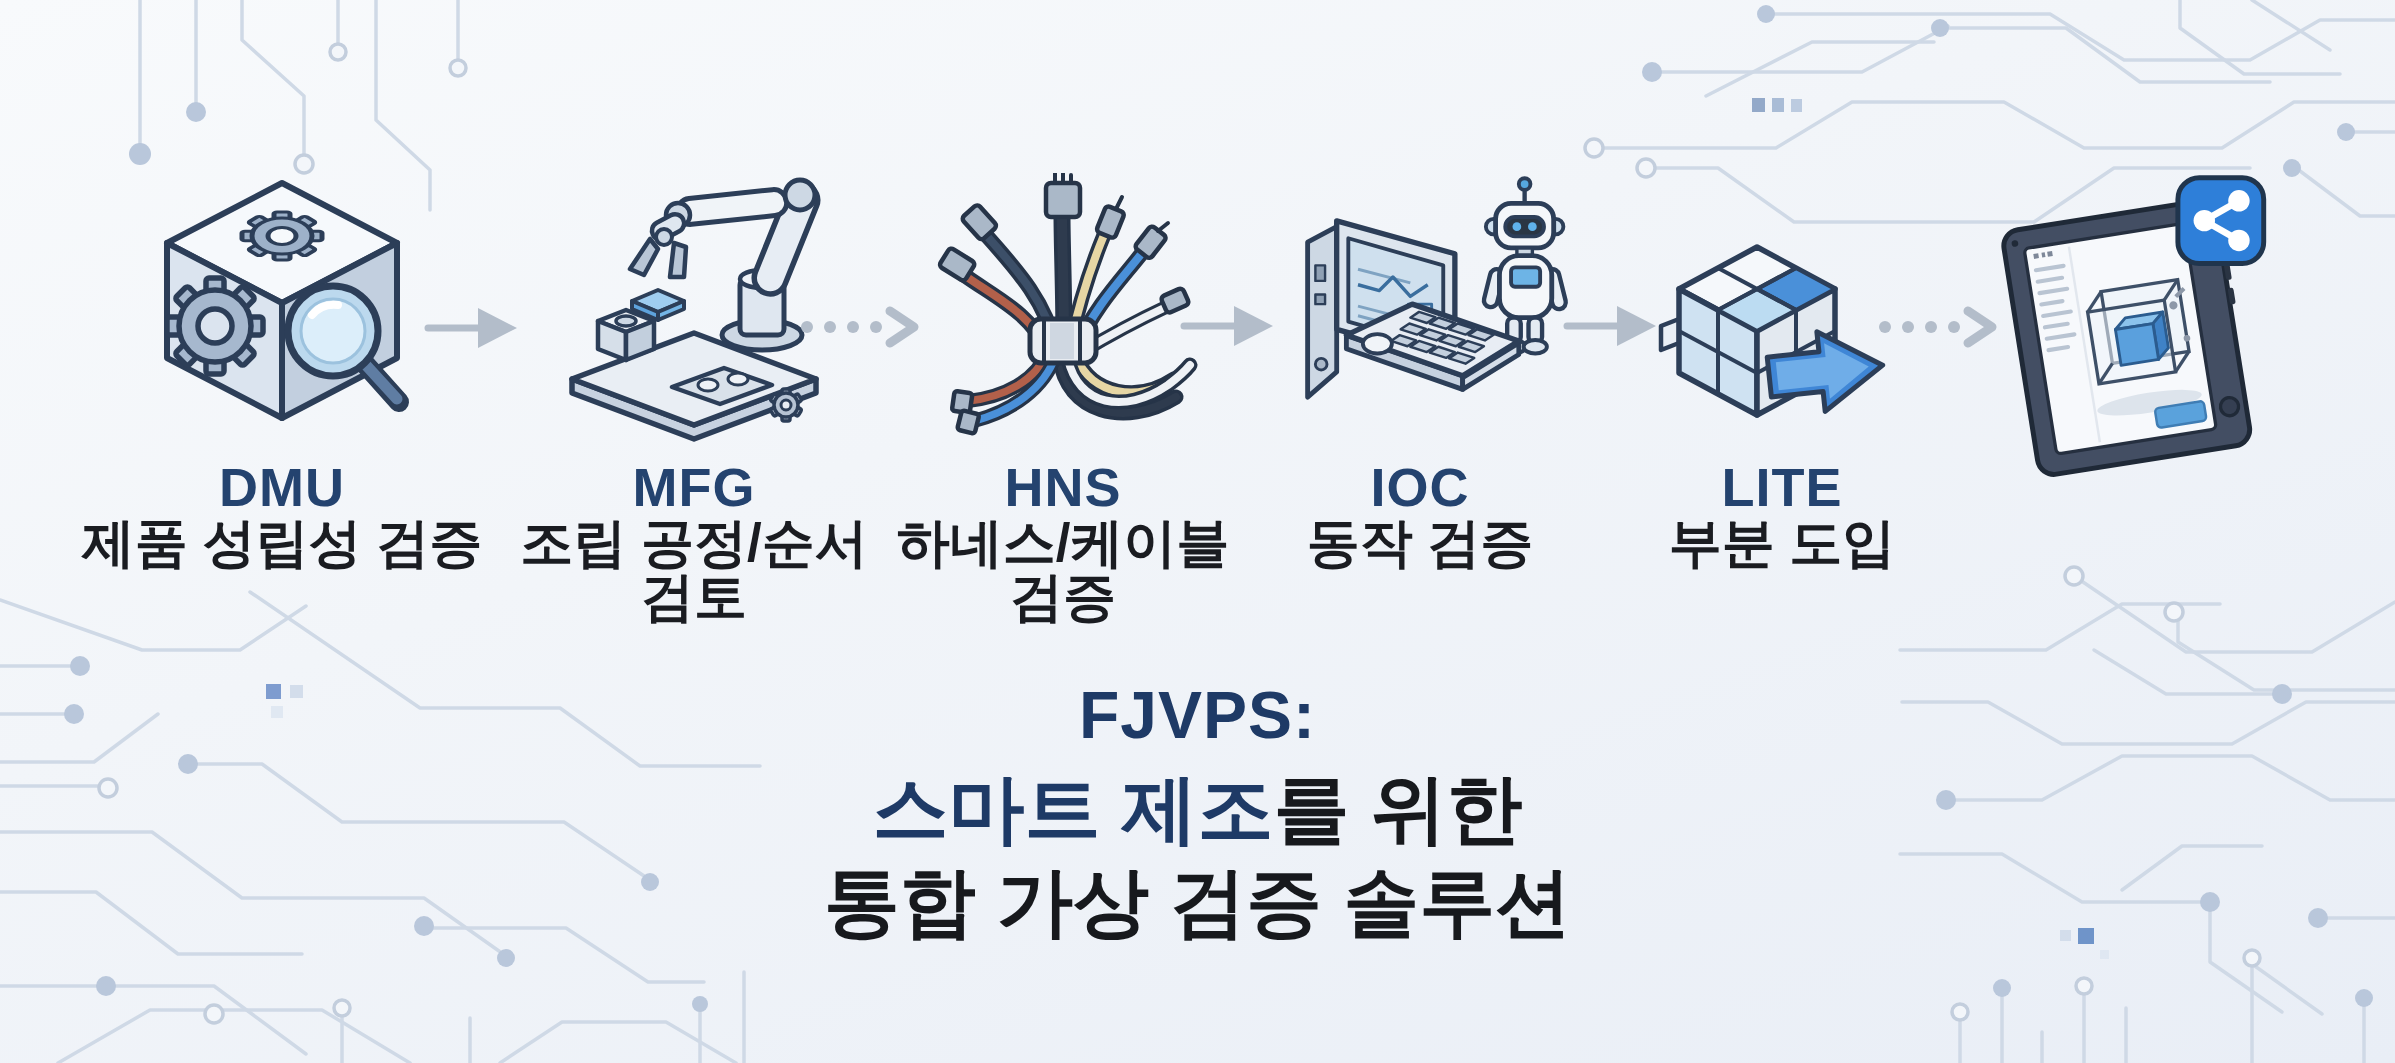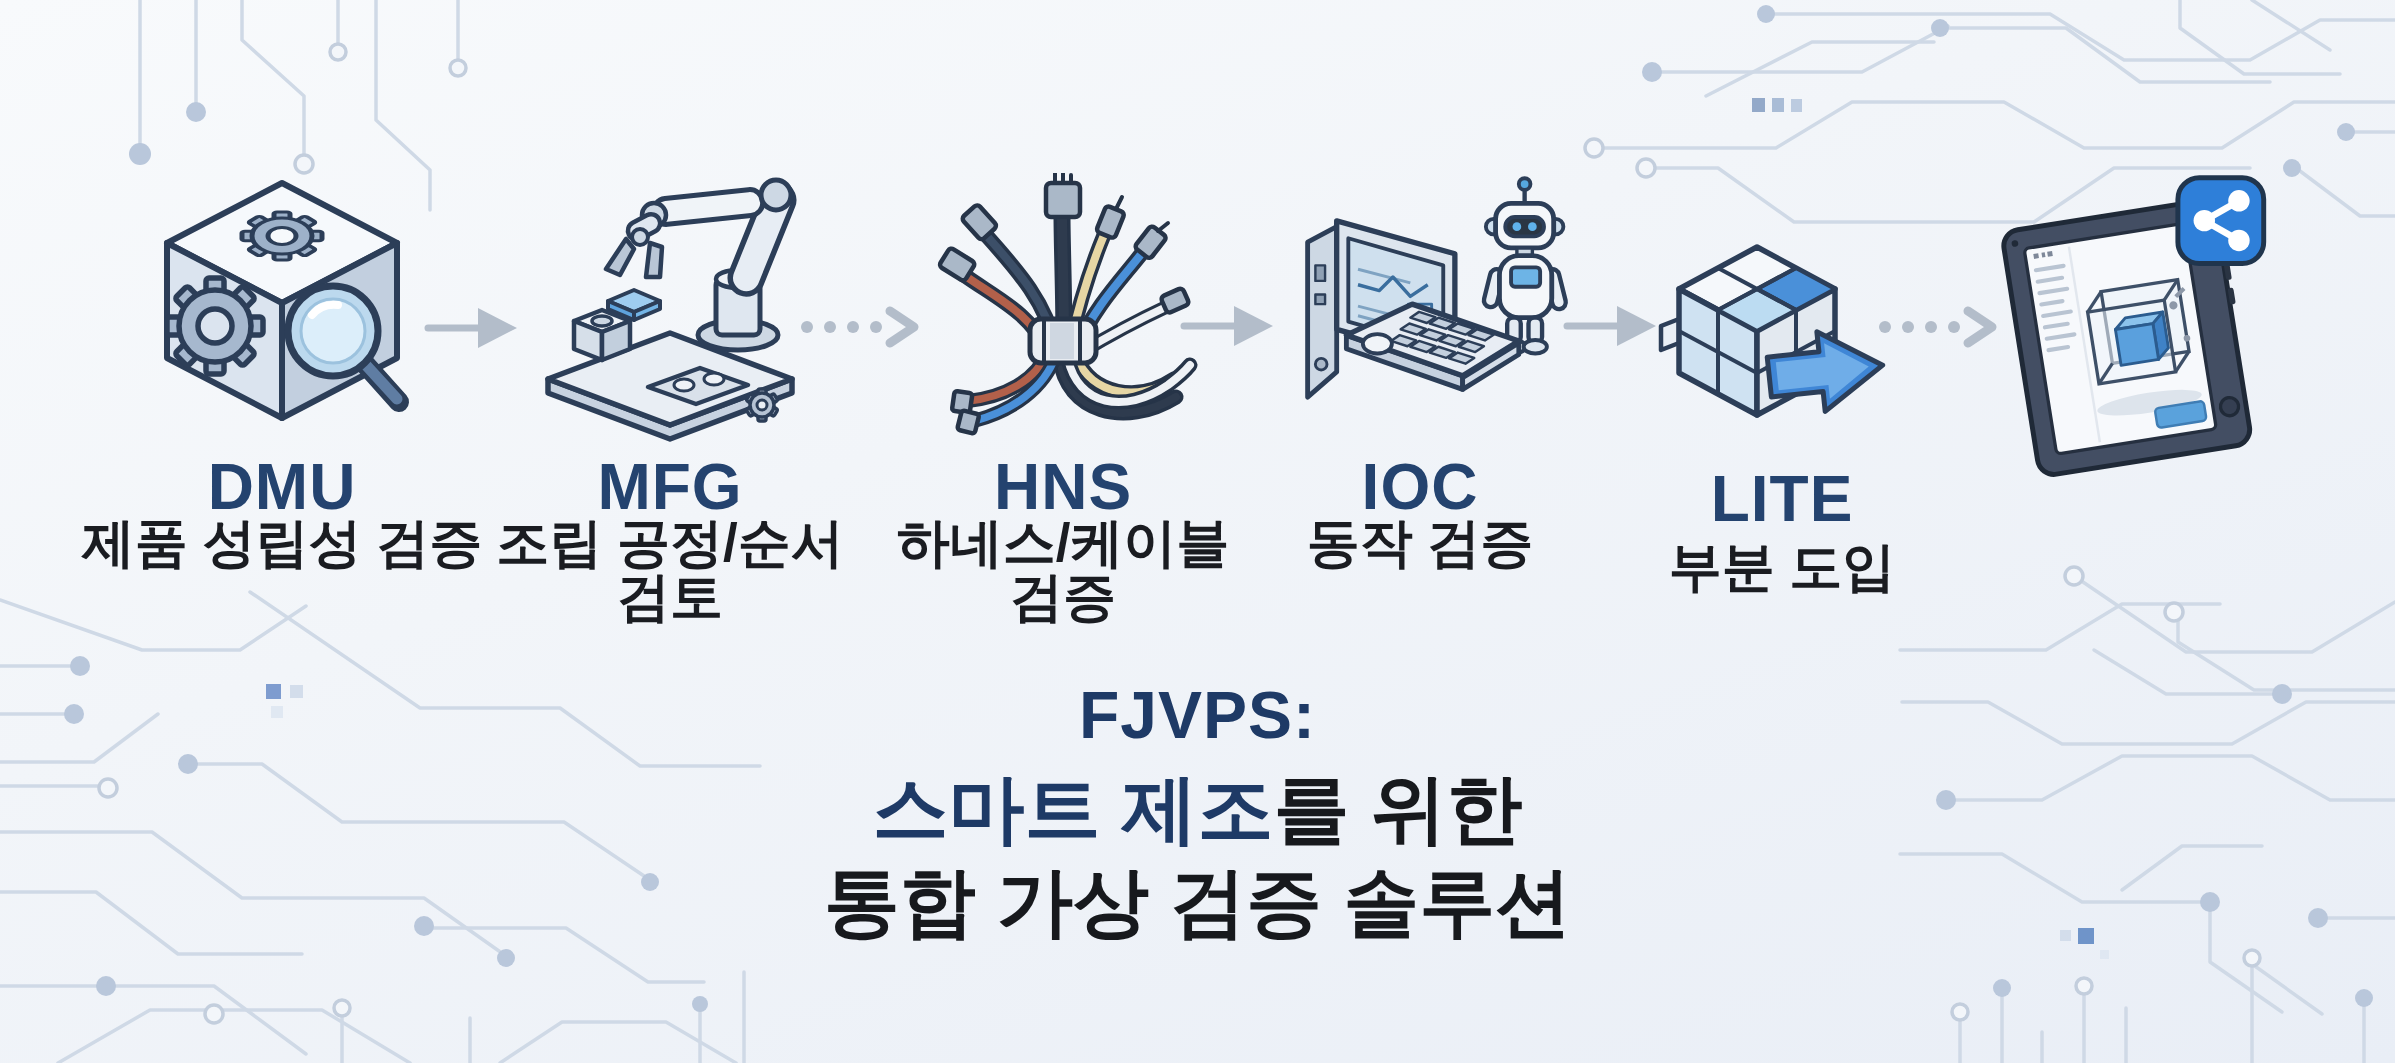--- a/index.html
+++ b/index.html
@@ -5,29 +5,29 @@
   html,body{margin:0;padding:0;}
   body{width:2395px;height:1063px;overflow:hidden;
        font-family:"Liberation Sans","DejaVu Sans",sans-serif;}
   .canvas{position:relative;width:2395px;height:1063px;overflow:hidden;
           background:linear-gradient(160deg,#f8fafc 0%,#f2f5f9 40%,#e9eef6 100%);}
   .bg-svg{position:absolute;left:0;top:0;}
 
   
   .stage{position:absolute;top:158px;display:flex;flex-direction:column;align-items:center;}
   .icon-box{height:300px;display:flex;align-items:center;justify-content:center;overflow:visible;}
-  .code{font-size:64px;line-height:58px;font-weight:700;color:#24436f;letter-spacing:1px;
+  .code{font-size:54px;line-height:58px;font-weight:700;color:#24436f;letter-spacing:1px;
         text-align:center;min-height:58px;}
   .desc{font-size:53px;line-height:54px;font-weight:700;color:#1a1c21;text-align:center;
         white-space:nowrap;}
   .stage-dmu{left:102px;width:360px;}
-  .stage-mfg{left:490px;width:360px;}
+  .stage-mfg{left:514px;width:360px;}
   .stage-hns{left:883px;width:360px;}
   .stage-ioc{left:1230px;width:380px;}
-  .stage-lite{left:1622px;width:320px;gap:12px;}
+  .stage-lite{left:1622px;width:320px;}
   .stage-viewer{left:1915px;width:440px;}
   .stage-lite .icon-box svg{margin-top:55px;}
   .stage-viewer .icon-box svg{margin-top:10px;}
 
   .arrow{position:absolute;}
   .arrow-1{left:424px;top:306px;}
   .arrow-2{left:798px;top:303px;}
   .arrow-3{left:1180px;top:304px;}
   .arrow-4{left:1563px;top:304px;}
   .arrow-5{left:1876px;top:303px;}

